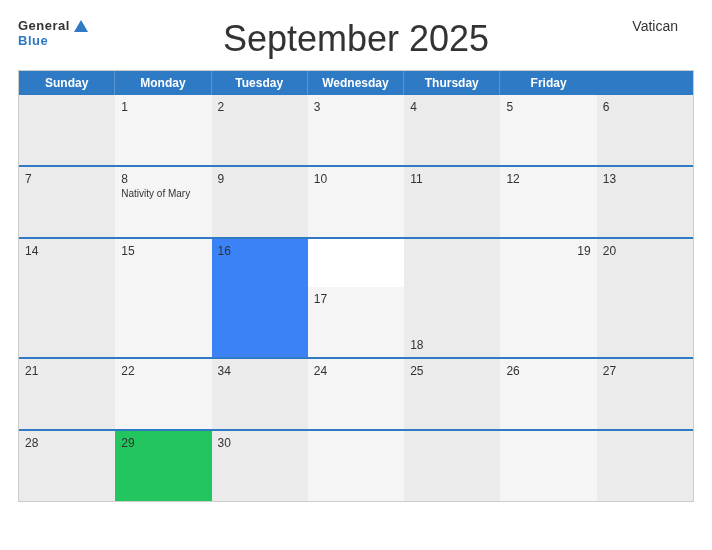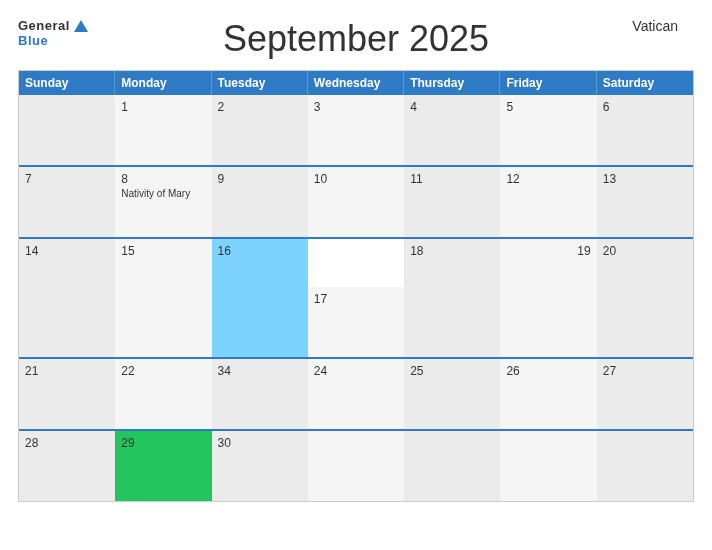--- a/index.html
+++ b/index.html
@@ -79,21 +79,21 @@
     }
     .day-headers {
       display: grid;
       grid-template-columns: repeat(7, 1fr);
       background: #2e7ac4;
     }
     .day-header {
       color: #fff;
       font-size: 12px;
       font-weight: bold;
-      text-align: left;
+      text-align: center;
       padding: 5px 6px;
       border-right: 1px solid #5599cc;
     }
     .day-header:last-child {
       border-right: none;
     }
     .weeks {
       flex: 1;
       display: flex;
       flex-direction: column;
@@ -150,21 +150,20 @@
   </div>
 
   <div class="calendar">
     <div class="day-headers">
     <div class="day-header">Sunday</div>
         <div class="day-header">Monday</div>
         <div class="day-header">Tuesday</div>
         <div class="day-header">Wednesday</div>
         <div class="day-header">Thursday</div>
         <div class="day-header">Friday</div>
-        <div class="day-header">Saturday</div>
       </div>
     <div class="weeks">
     <div class="week-row">
           <div class="day-cell" style="background: rgb(235, 235, 235);"></div>
           <div class="day-cell" style="background: rgb(245, 245, 245);">
             <span class="day-num">1</span>
           </div>
           <div class="day-cell" style="background: rgb(235, 235, 235);">
             <span class="day-num">2</span>
           </div>
@@ -205,27 +204,27 @@
             <span class="day-num">13</span>
           </div>
         </div>
         <div class="week-row">
           <div class="day-cell" style="background: rgb(235, 235, 235);">
             <span class="day-num">14</span>
           </div>
           <div class="day-cell" style="background: rgb(245, 245, 245);">
             <span class="day-num">15</span>
           </div>
-          <div class="day-cell" style="background: #7dd3fc;">
+          <div class="day-cell" style="background: #3b82f6;">
             <span class="day-num">16</span>
           </div>
           <div class="day-cell" style="background: rgb(245, 245, 245); margin-top: 48px;">
             <span class="day-num">17</span>
           </div>
-          <div class="day-cell" style="background: rgb(235, 235, 235);">
+          <div class="day-cell" style="background: rgb(235, 235, 235); justify-content: flex-end;">
             <span class="day-num">18</span>
           </div>
           <div class="day-cell" style="background: rgb(245, 245, 245); text-align: right;">
             <span class="day-num">19</span>
           </div>
           <div class="day-cell" style="background: rgb(235, 235, 235);">
             <span class="day-num">20</span>
           </div>
         </div>
         <div class="week-row">

